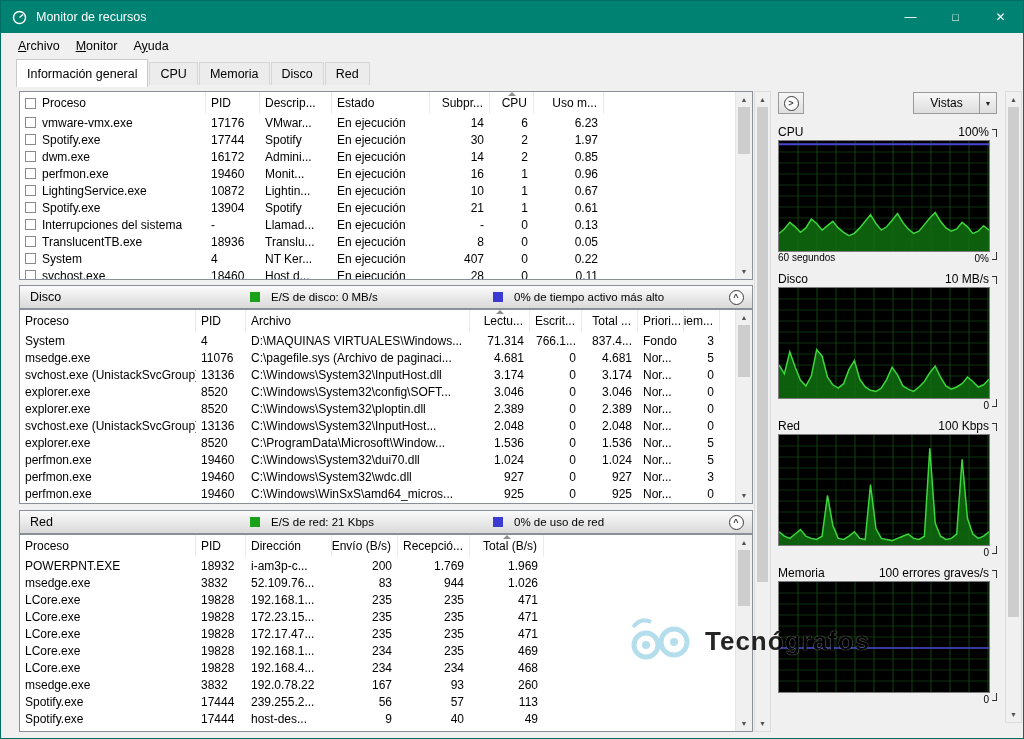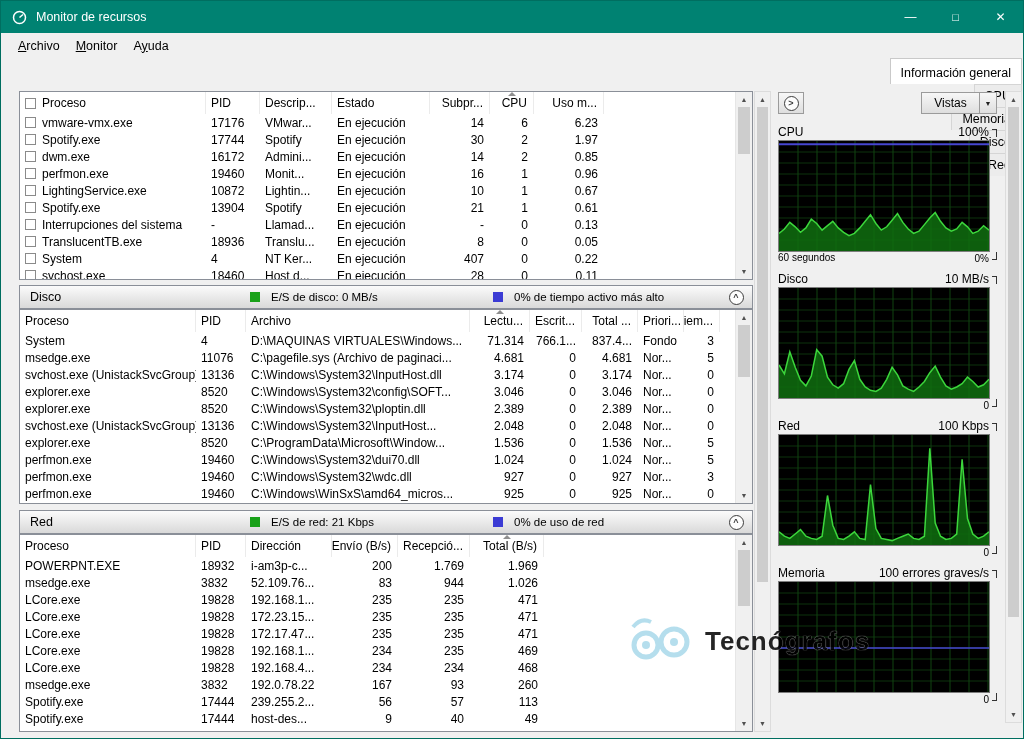--- a/index.html
+++ b/index.html
@@ -12,21 +12,21 @@
   .app-icon{margin:0 9px 0 11px;display:flex;align-items:center;}
   .tb-title{font-size:12.5px;flex:1;}
   .cap-btn{width:45px;height:32px;display:flex;align-items:center;justify-content:center;font-size:12px;color:#fff;}
   .cap-btn.max{font-size:11px;}
 
   
   .menubar{position:absolute;left:0;top:32px;right:0;height:25px;display:flex;align-items:center;padding-left:9px;font-size:12.5px;background:#f0f0f0;}
   .menu-item{padding:3px 8px;}
 
   
-  .tabbar{position:absolute;left:0;top:57px;right:0;height:30px;display:flex;align-items:flex-end;padding-left:15px;flex-direction:column;}
+  .tabbar{position:absolute;left:0;top:57px;right:0;height:30px;display:flex;align-items:center;padding-left:15px;}
   .tab{font-size:12.5px;padding:4px 10px;border:1px solid #d5d5d5;border-bottom:none;background:#ececec;margin-right:1px;height:23px;}
   .tab.active{background:#fff;height:28px;padding-top:7px;border-color:#c9c9c9;}
 
   
   .box{position:absolute;background:#fff;border:1px solid #8a8f98;}
   .hdr{position:absolute;border:1px solid #8a8f98;background:linear-gradient(#fbfbfb,#d9d9d9);display:flex;align-items:center;padding:0 5px 0 10px;}
   .hdr-title{font-size:12.5px;width:220px;}
   .legend{display:flex;align-items:center;font-size:11.5px;gap:11px;white-space:nowrap;overflow:hidden;}
   .legend.l1{width:243px;}
   .legend.l2{flex:1;}
@@ -55,21 +55,21 @@
   .sb.inbox{position:absolute;right:0;top:0;bottom:0;border-left:1px solid #e6e6e6;}
   .sb.region{position:absolute;border:1px solid #dcdcdc;}
   .sb-btn{height:15px;display:flex;align-items:center;justify-content:center;font-size:7px;color:#505050;flex:none;}
   .sb-track{flex:1;position:relative;}
   .sb-thumb{position:absolute;left:2px;right:2px;background:#cdcdcd;}
 
   
   .graphs{position:absolute;left:777px;top:90px;width:220px;}
   .views-row{display:flex;justify-content:space-between;align-items:center;height:24px;margin-bottom:7px;width:219px;}
   .small-btn{width:26px;height:22px;border:1px solid #9b9b9b;background:linear-gradient(#f7f7f7,#dedede);display:flex;align-items:center;justify-content:center;}
-  .views-btn{width:76px;height:22px;border:1px solid #9b9b9b;background:linear-gradient(#f7f7f7,#dedede);display:flex;align-items:stretch;}
+  .views-btn{width:84px;height:22px;border:1px solid #9b9b9b;background:linear-gradient(#f7f7f7,#dedede);display:flex;align-items:stretch;}
   .views-label{flex:1;display:flex;align-items:center;justify-content:center;font-size:12px;}
   .views-arrow{width:17px;border-left:1px solid #9b9b9b;display:flex;align-items:center;justify-content:center;font-size:7px;color:#222;}
   .gblock{margin-bottom:2px;}
   .glabel,.gbottom{display:flex;justify-content:space-between;align-items:flex-end;width:219px;font-size:12px;}
   .glabel{height:17px;}
   .gbottom{height:15px;font-size:10px;align-items:flex-start;}
   .graph{width:212px;height:112px;border:1px solid #7d7d7d;background:#000;margin-top:1px;overflow:hidden;}
   .ctop{display:inline-block;width:5px;height:8px;border-top:1px solid #333;border-right:1px solid #333;margin-left:3px;vertical-align:-1px;}
   .cbot{display:inline-block;width:5px;height:8px;border-bottom:1px solid #333;border-right:1px solid #333;margin-left:3px;vertical-align:2px;}
 

